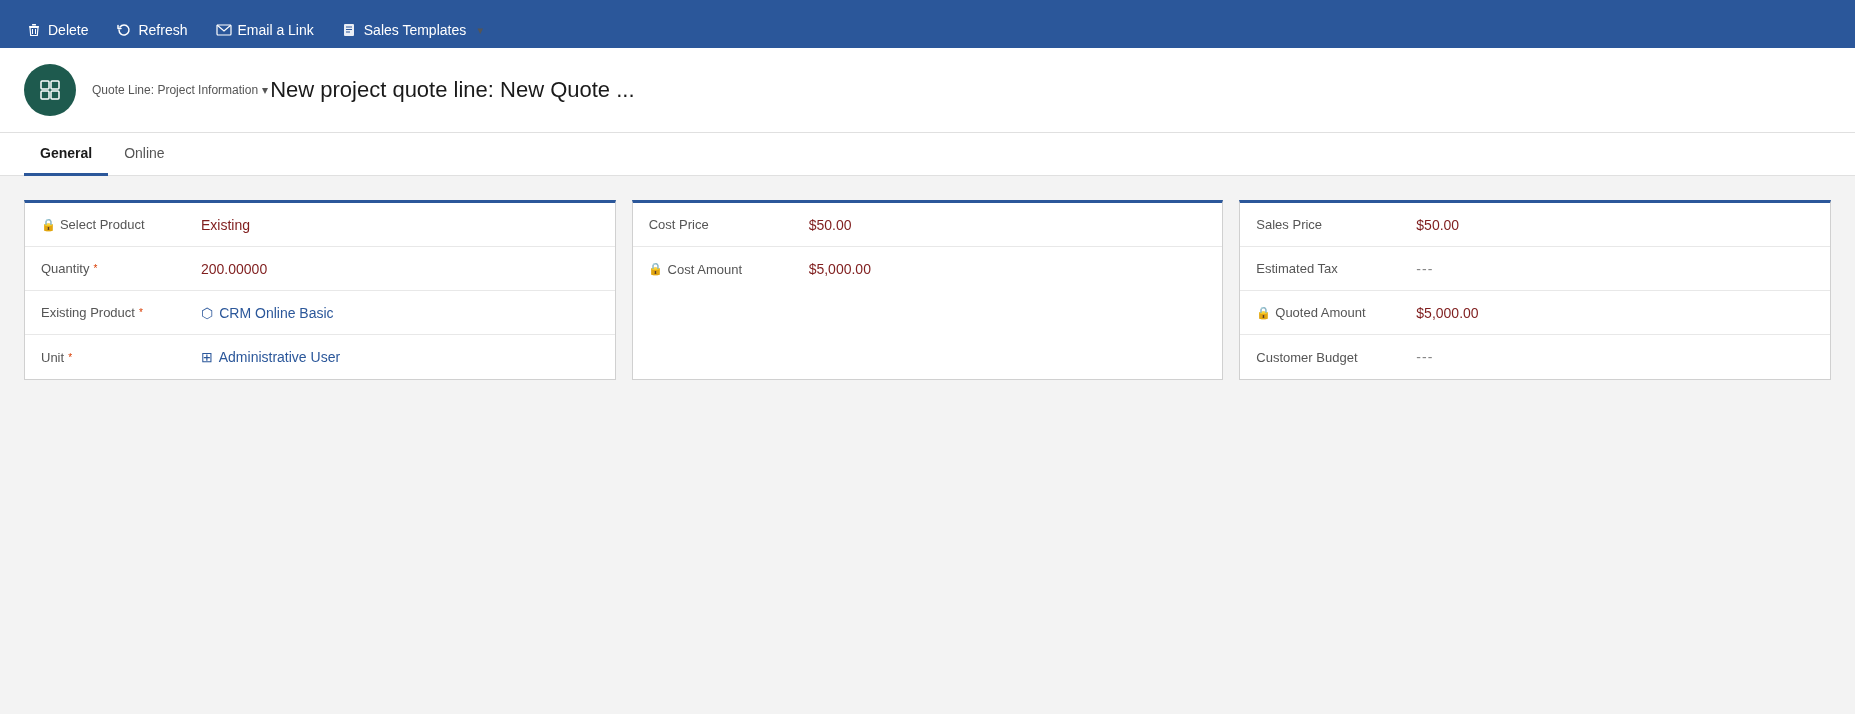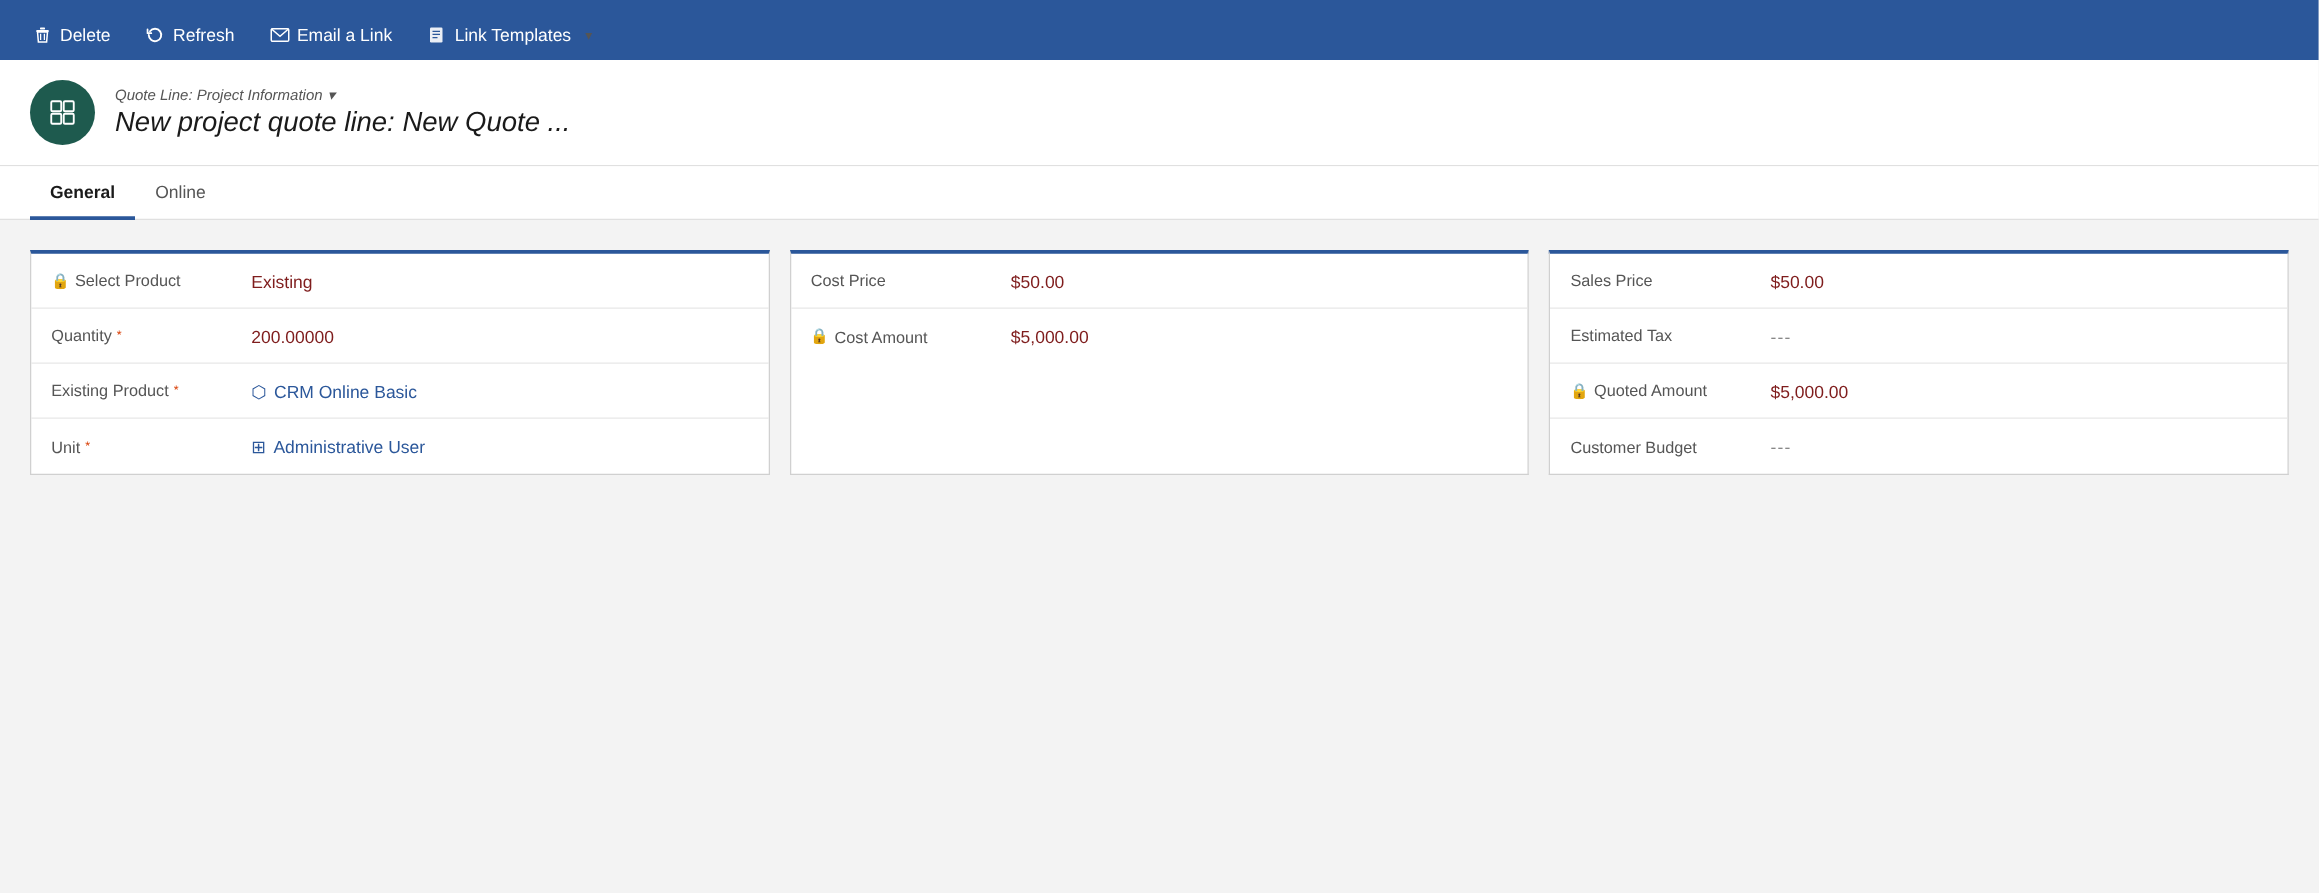--- a/index.html
+++ b/index.html
@@ -2,23 +2,23 @@
 <html><head>
   <meta charset="utf-8">
   <style>
     * { box-sizing: border-box; margin: 0; padding: 0; }
     body { font-family: 'Segoe UI', sans-serif; font-size: 14px; background: #f3f3f3; color: #333; }
 
     
     .toolbar {
       background: #2b579a;
       display: flex;
-      align-items: flex-end;
+      align-items: flex-start;
       height: 48px;
-      padding: 6px 16px;
+      padding: 16px 16px;
       gap: 8px;
     }
     .toolbar-btn {
       display: flex;
       align-items: center;
       gap: 6px;
       color: white;
       background: none;
       border: none;
       cursor: pointer;
@@ -48,21 +48,21 @@
       height: 52px;
       background: #1e5a4e;
       border-radius: 50%;
       display: flex;
       align-items: center;
       justify-content: center;
       color: white;
       font-size: 20px;
       flex-shrink: 0;
     }
-    .header-text { display: flex; flex-direction: column; gap: 2px; font-style: italic; }
+    .header-text { display: flex; flex-direction: row; gap: 2px; }
     .breadcrumb-label {
       font-size: 12px;
       color: #555;
       display: flex;
       align-items: center;
       gap: 4px;
       cursor: pointer;
     }
     .page-title {
       font-size: 22px;
@@ -191,21 +191,21 @@
     <span>Email a Link</span>
   </button>
 
   <button class="toolbar-btn">
     <span class="toolbar-icon">
       <svg width="14" height="14" viewBox="0 0 14 14" fill="none">
         <rect x="1" y="1" width="10" height="12" rx="1" fill="white" opacity="0.9"></rect>
         <path d="M3 4h6M3 6.5h6M3 9h4" stroke="#2b579a" stroke-width="1"></path>
       </svg>
     </span>
-    <span>Link Templates</span>
+    <span>Sales Templates</span>
     <span class="toolbar-icon chevron-icon">▾</span>
   </button>
 </div>
 
 <div class="page-header">
   <div class="entity-icon">
     <svg width="24" height="24" viewBox="0 0 24 24" fill="none">
       <rect x="3" y="3" width="8" height="8" rx="1" stroke="white" stroke-width="1.5" fill="none"></rect>
       <rect x="13" y="3" width="8" height="8" rx="1" stroke="white" stroke-width="1.5" fill="none"></rect>
       <rect x="3" y="13" width="8" height="8" rx="1" stroke="white" stroke-width="1.5" fill="none"></rect>

